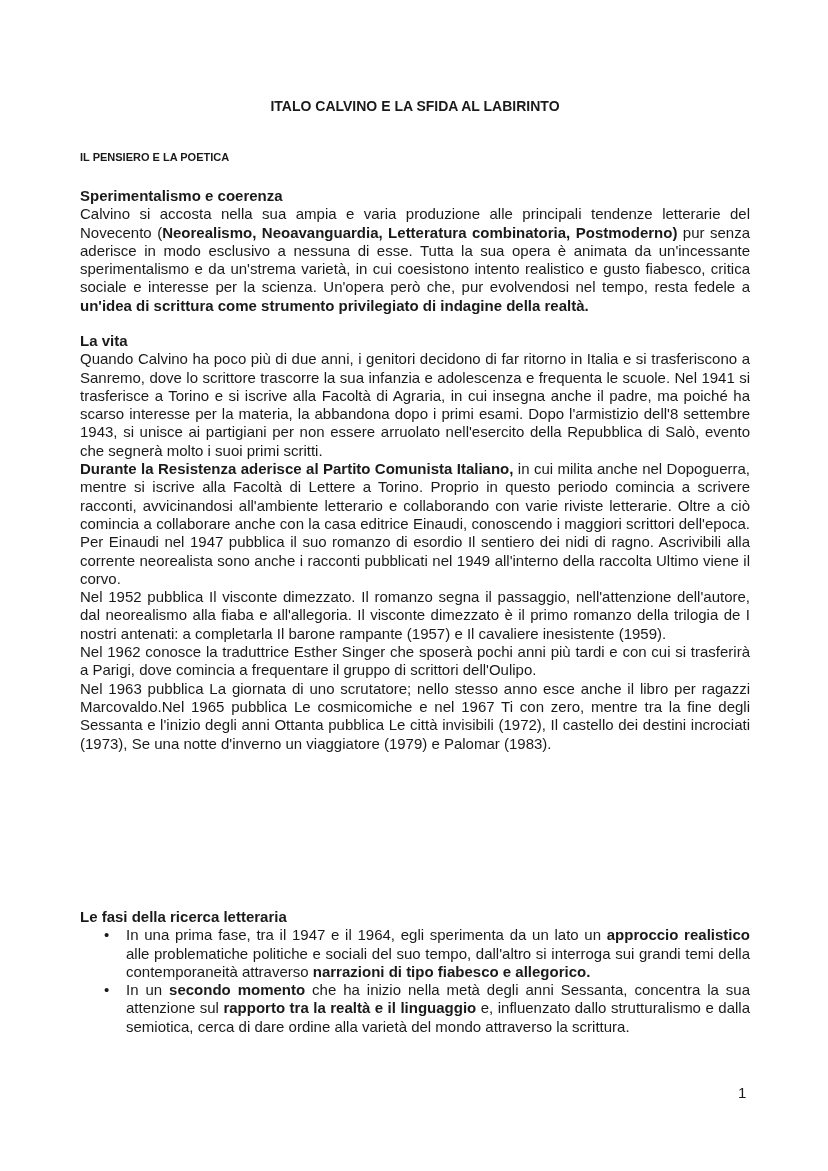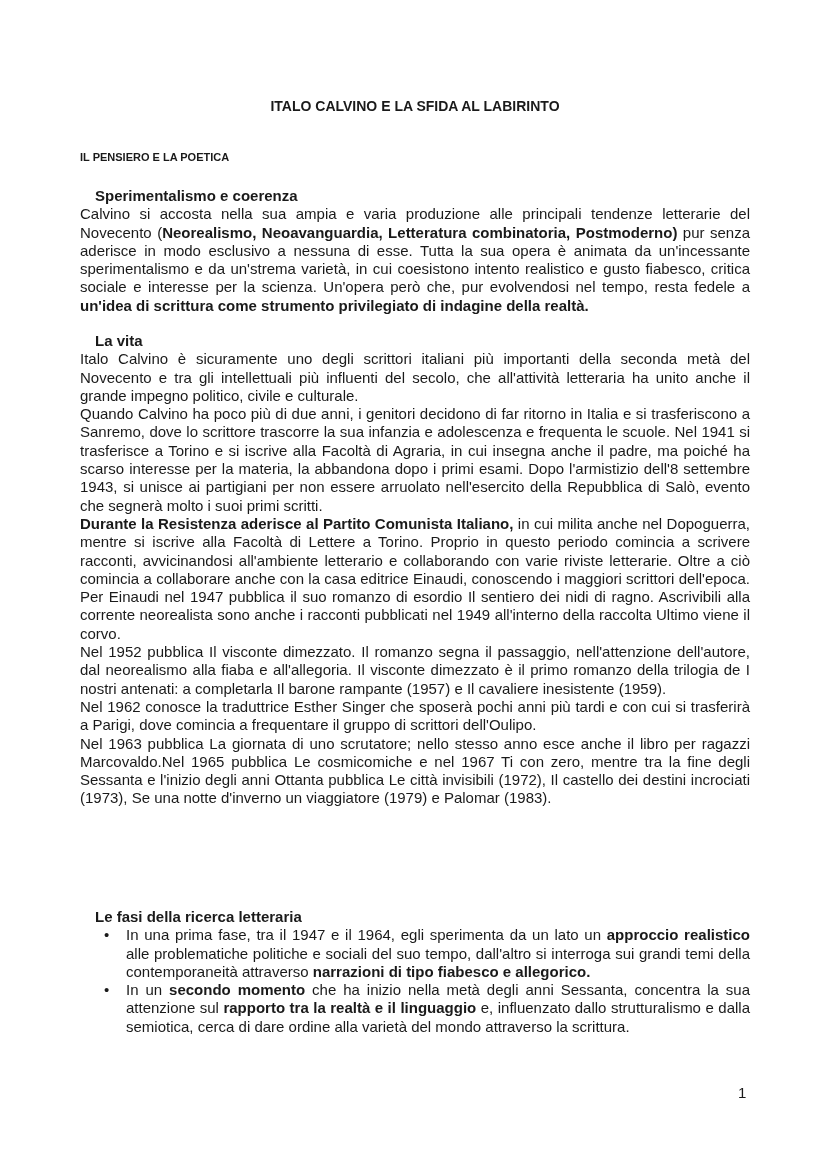--- a/index.html
+++ b/index.html
@@ -4,42 +4,41 @@
 <style>
   html, body { margin: 0; padding: 0; background: #ffffff; }
   body { width: 828px; height: 1171px; position: relative; overflow: hidden;
          font-family: "Liberation Sans", sans-serif; color: #1a1a1a; }
   .page { position: absolute; left: 80px; top: 0; width: 670px; }
   .doc-title { position: absolute; left: 0; top: 98px; width: 670px; text-align: center;
                font-weight: bold; font-size: 14px; letter-spacing: 0; }
   .section-title { position: absolute; left: 0; top: 151px; font-weight: bold; font-size: 11px; }
   .block { position: absolute; left: 0; width: 670px; font-size: 15px; line-height: 18.3px; }
   .block p { margin: 0; text-align: justify; }
-  .sub { font-weight: bold; margin-left: 15px; }
+  .sub { font-weight: bold; }
   b { font-weight: bold; }
   ul { margin: 0; padding: 0; list-style: none; }
   li { position: relative; padding-left: 46px; text-align: justify; }
   li .bullet { position: absolute; left: 24px; top: 0; }
   .page-number { position: absolute; left: 738px; top: 1084px; font-size: 15px; }
 </style>
 </head>
 <body>
 
 <div class="page">
   <div class="doc-title">ITALO CALVINO E LA SFIDA AL LABIRINTO</div>
   <div class="section-title">IL PENSIERO E LA POETICA</div>
 
   <div class="block" style="top:187px;">
     <div class="sub">Sperimentalismo e coerenza</div>
     <p><span>Calvino si accosta nella sua ampia e varia produzione alle principali tendenze letterarie del Novecento (</span><b>Neorealismo, Neoavanguardia, Letteratura combinatoria, Postmoderno)</b><span> pur senza aderisce in modo esclusivo a nessuna di esse. Tutta la sua opera è animata da un'incessante sperimentalismo e da un'strema varietà, in cui coesistono intento realistico e gusto fiabesco, critica sociale e interesse per la scienza. Un'opera però che, pur evolvendosi nel tempo, resta fedele a </span><b>un'idea di scrittura come strumento privilegiato di indagine della realtà.</b></p>
   </div>
 
   <div class="block" style="top:332px;">
     <div class="sub">La vita</div>
-    <p>Italo Calvino è sicuramente uno degli scrittori italiani più importanti della seconda metà del Novecento e tra gli intellettuali più influenti del secolo, che all'attività letteraria ha unito anche il grande impegno politico, civile e culturale.</p>
     <p>Quando Calvino ha poco più di due anni, i genitori decidono di far ritorno in Italia e si trasferiscono a Sanremo, dove lo scrittore trascorre la sua infanzia e adolescenza e frequenta le scuole. Nel 1941 si trasferisce a Torino e si iscrive alla Facoltà di Agraria, in cui insegna anche il padre, ma poiché ha scarso interesse per la materia, la abbandona dopo i primi esami. Dopo l'armistizio dell'8 settembre 1943, si unisce ai partigiani per non essere arruolato nell'esercito della Repubblica di Salò, evento che segnerà molto i suoi primi scritti.</p>
     <p><b>Durante la Resistenza aderisce al Partito Comunista Italiano,</b><span> in cui milita anche nel Dopoguerra, mentre si iscrive alla Facoltà di Lettere a Torino. Proprio in questo periodo comincia a scrivere racconti, avvicinandosi all'ambiente letterario e collaborando con varie riviste letterarie. Oltre a ciò comincia a collaborare anche con la casa editrice Einaudi, conoscendo i maggiori scrittori dell'epoca. Per Einaudi nel 1947 pubblica il suo romanzo di esordio Il sentiero dei nidi di ragno. Ascrivibili alla corrente neorealista sono anche i racconti pubblicati nel 1949 all'interno della raccolta Ultimo viene il corvo.</span></p>
     <p>Nel 1952 pubblica Il visconte dimezzato. Il romanzo segna il passaggio, nell'attenzione dell'autore, dal neorealismo alla fiaba e all'allegoria. Il visconte dimezzato è il primo romanzo della trilogia de I nostri antenati: a completarla Il barone rampante (1957) e Il cavaliere inesistente (1959).</p>
     <p>Nel 1962 conosce la traduttrice Esther Singer che sposerà pochi anni più tardi e con cui si trasferirà a Parigi, dove comincia a frequentare il gruppo di scrittori dell'Oulipo.</p>
     <p>Nel 1963 pubblica La giornata di uno scrutatore; nello stesso anno esce anche il libro per ragazzi Marcovaldo.Nel 1965 pubblica Le cosmicomiche e nel 1967 Ti con zero, mentre tra la fine degli Sessanta e l'inizio degli anni Ottanta pubblica Le città invisibili (1972), Il castello dei destini incrociati (1973), Se una notte d'inverno un viaggiatore (1979) e Palomar (1983).</p>
   </div>
 
   <div class="block" style="top:908px;">
     <div class="sub">Le fasi della ricerca letteraria</div>
     <ul>

